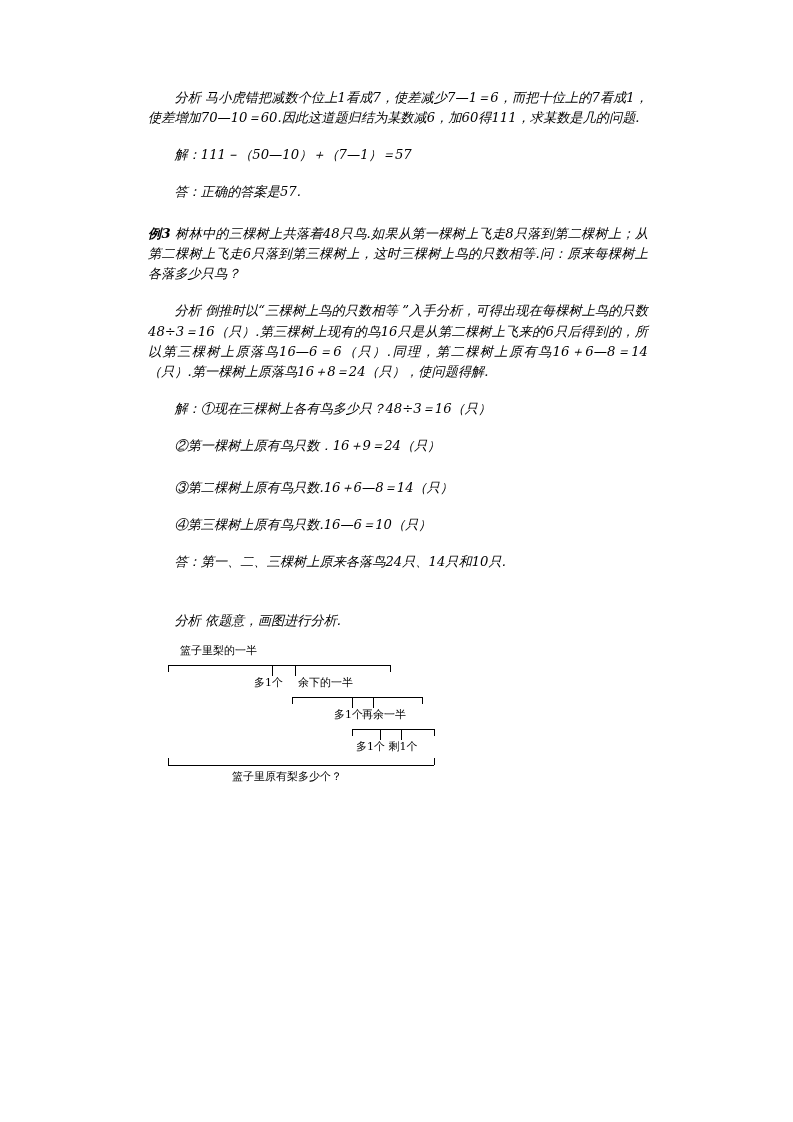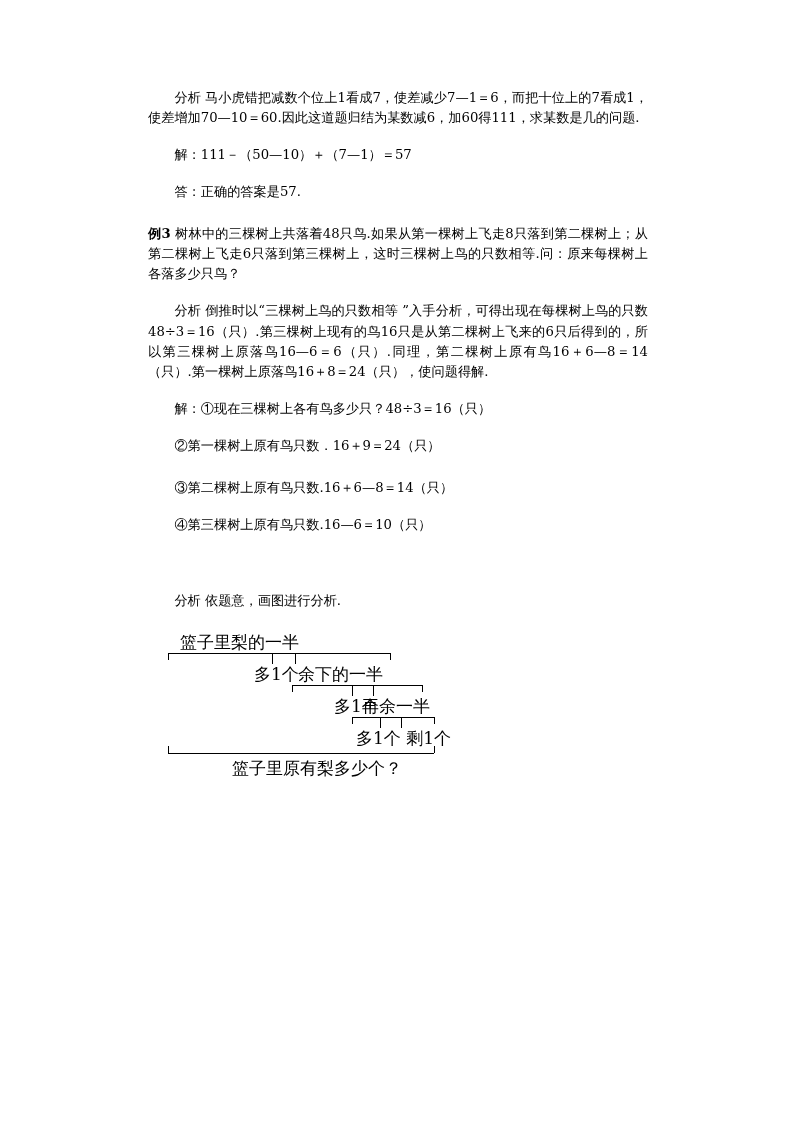--- a/index.html
+++ b/index.html
@@ -24,37 +24,38 @@
     padding: 88px 148px 0 148px;
   }
   .content {
     width: 500px;
   }
   p {
     margin: 0;
     font-size: 13.2px;
     line-height: 1.52;
     text-align: justify;
+    font-style: italic;
   }
   .para-indent {
     text-indent: 2em;
   }
   .gap-md { height: 17px; }
   .gap-lg { height: 22px; }
   .ex-label {
     font-weight: bold;
   }
 
   
   .diagram {
     position: relative;
     width: 500px;
     height: 165px;
-    margin-top: 20px;
-    font-size: 17px;
+    margin-top: 12px;
+    font-size: 11px;
   }
   .dg-label {
     position: absolute;
     white-space: nowrap;
     font-family: "DejaVu Serif", "Liberation Serif", serif;
   }
   .dg-line {
     position: absolute;
     height: 0;
     border-top: 1px solid #000;
@@ -100,20 +101,21 @@
     <div class="gap-md"></div>
     <p class="para-indent">②第一棵树上原有鸟只数．16＋9＝24（只）</p>
 
     <div class="gap-lg"></div>
     <p class="para-indent">③第二棵树上原有鸟只数.16＋6—8＝14（只）</p>
 
     <div class="gap-md"></div>
     <p class="para-indent">④第三棵树上原有鸟只数.16—6＝10（只）</p>
 
     <div class="gap-md"></div>
+    <p class="para-indent">答：第一、二、三棵树上原来各落鸟24只、14只和10只.</p>
 
     <div class="gap-lg"></div>
 
     <div class="gap-md"></div>
     <p class="para-indent">分析  依题意，画图进行分析.</p>
 
     <div class="diagram">
 
       <div class="dg-label" style="left:32px; top:0px;">篮子里梨的一半</div>
       <div class="dg-line" style="left:20px; top:22px; width:222px;"></div>

